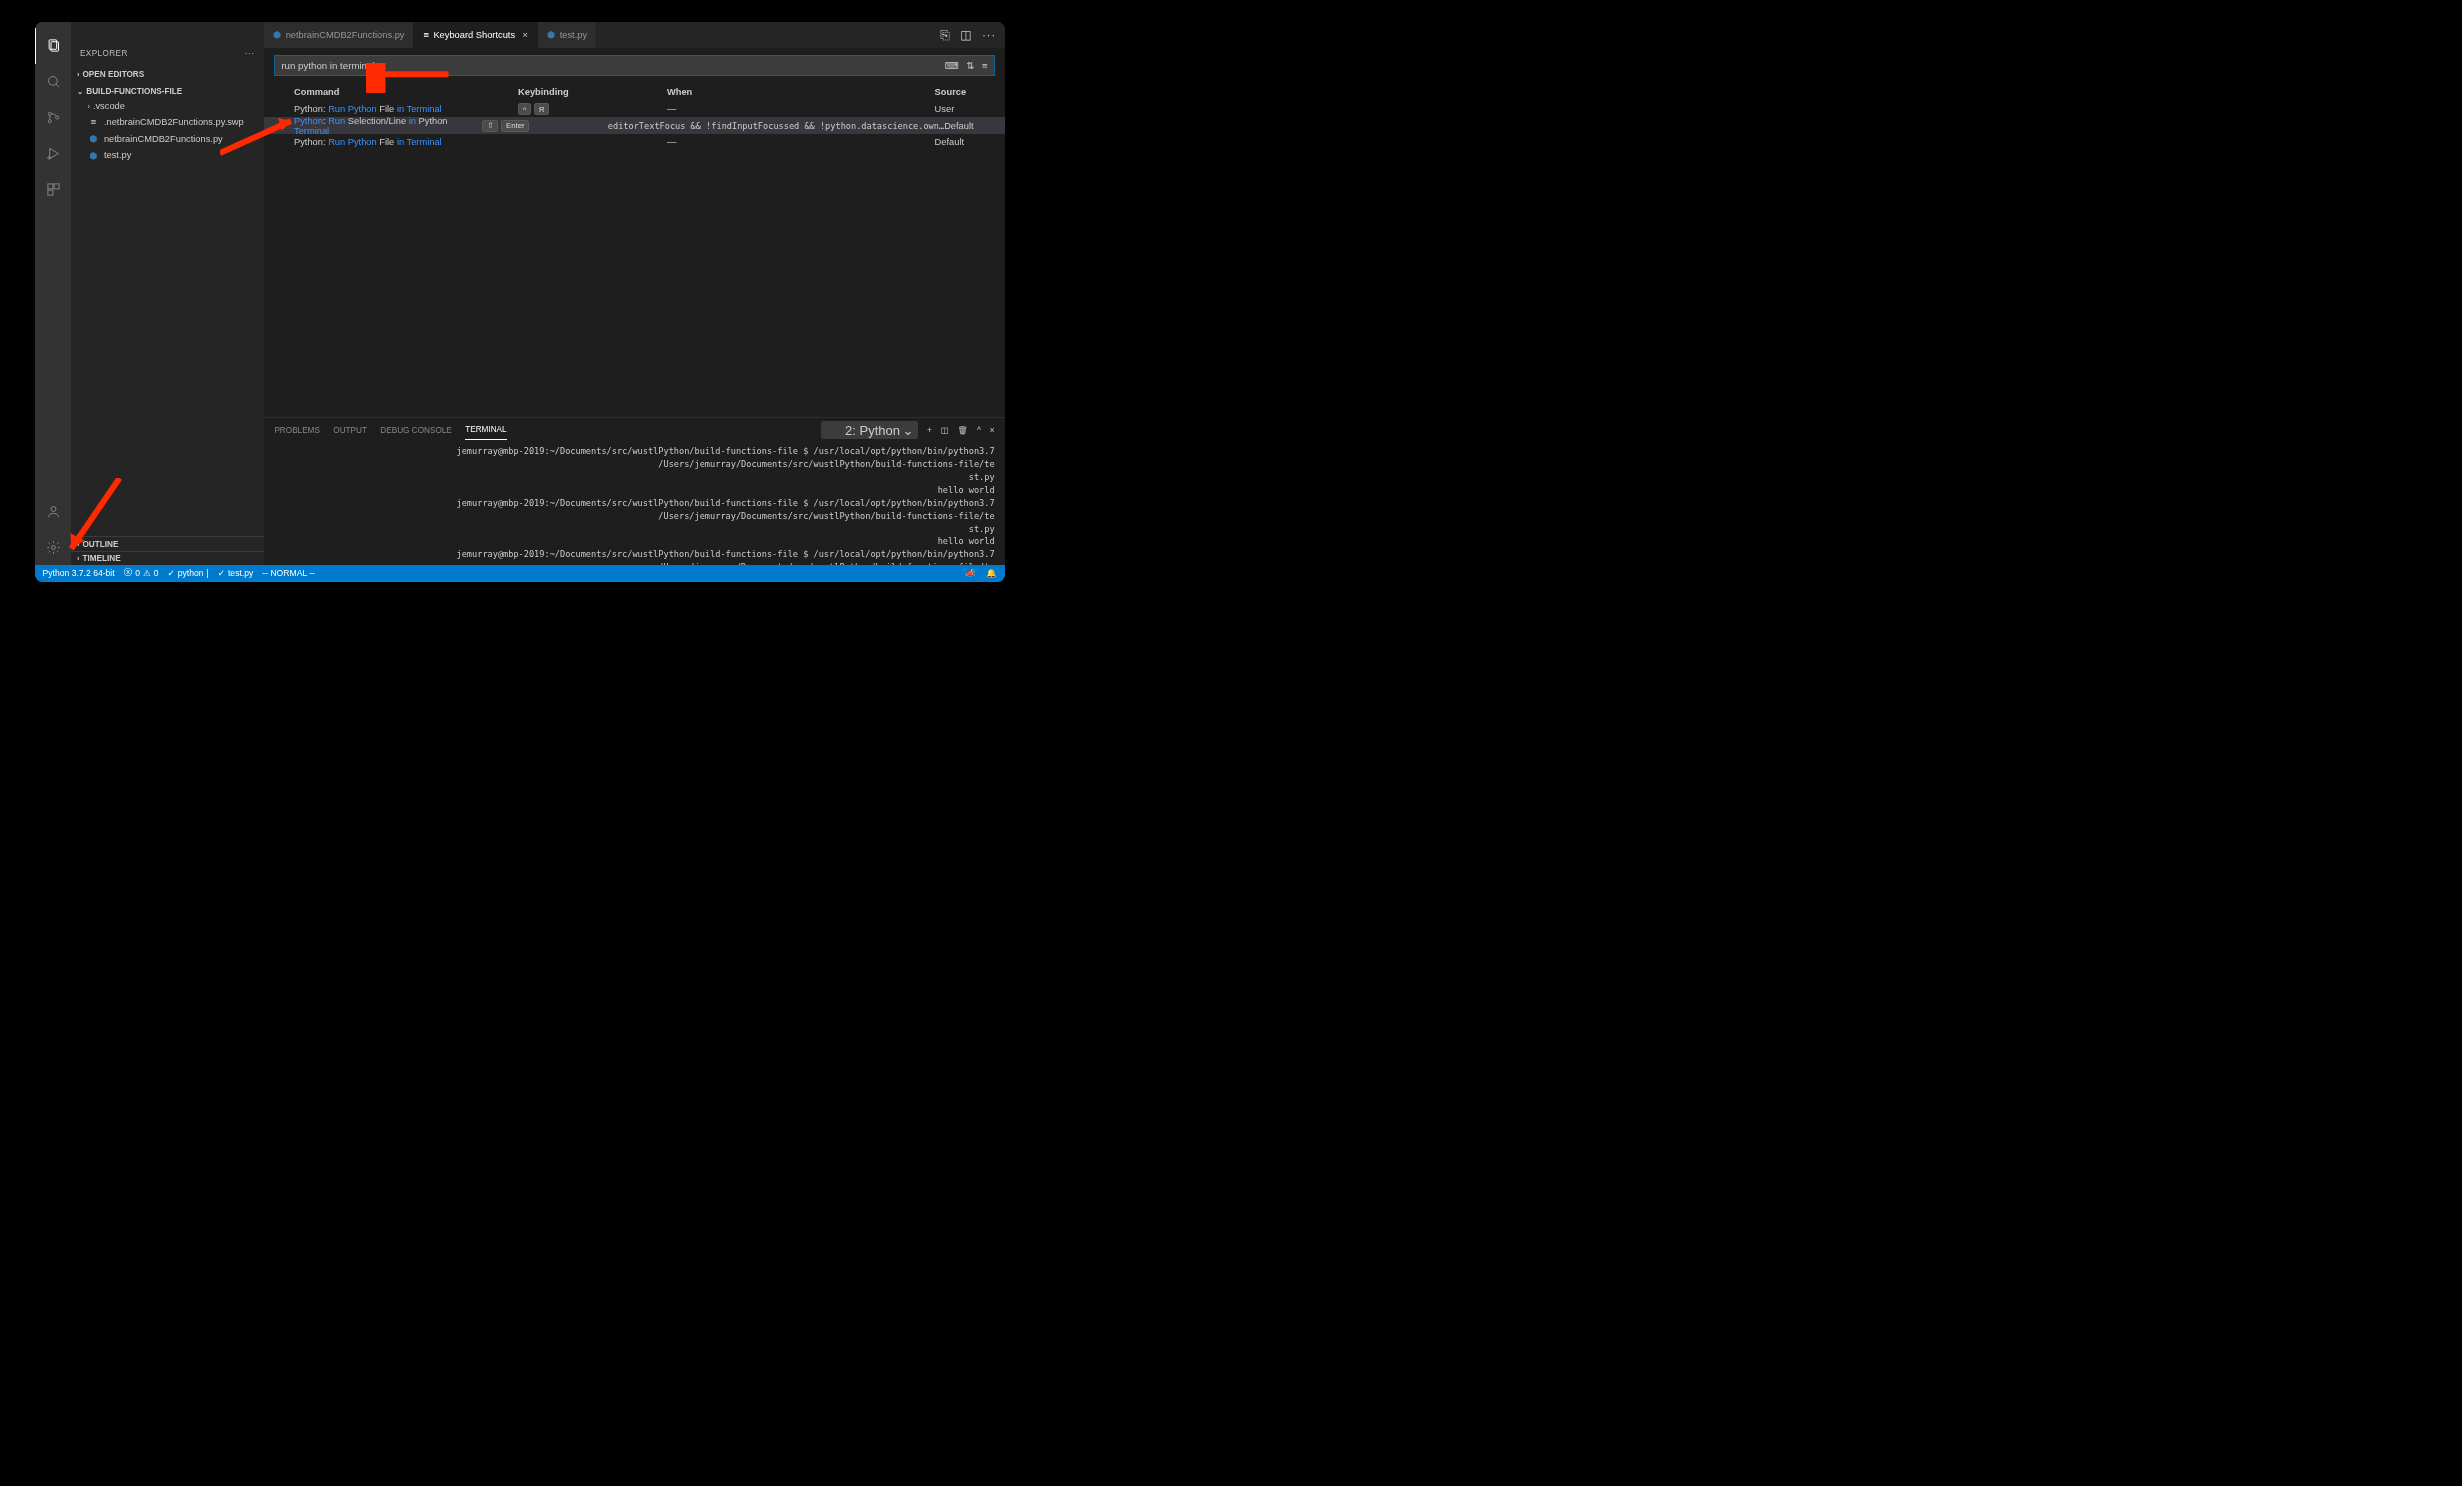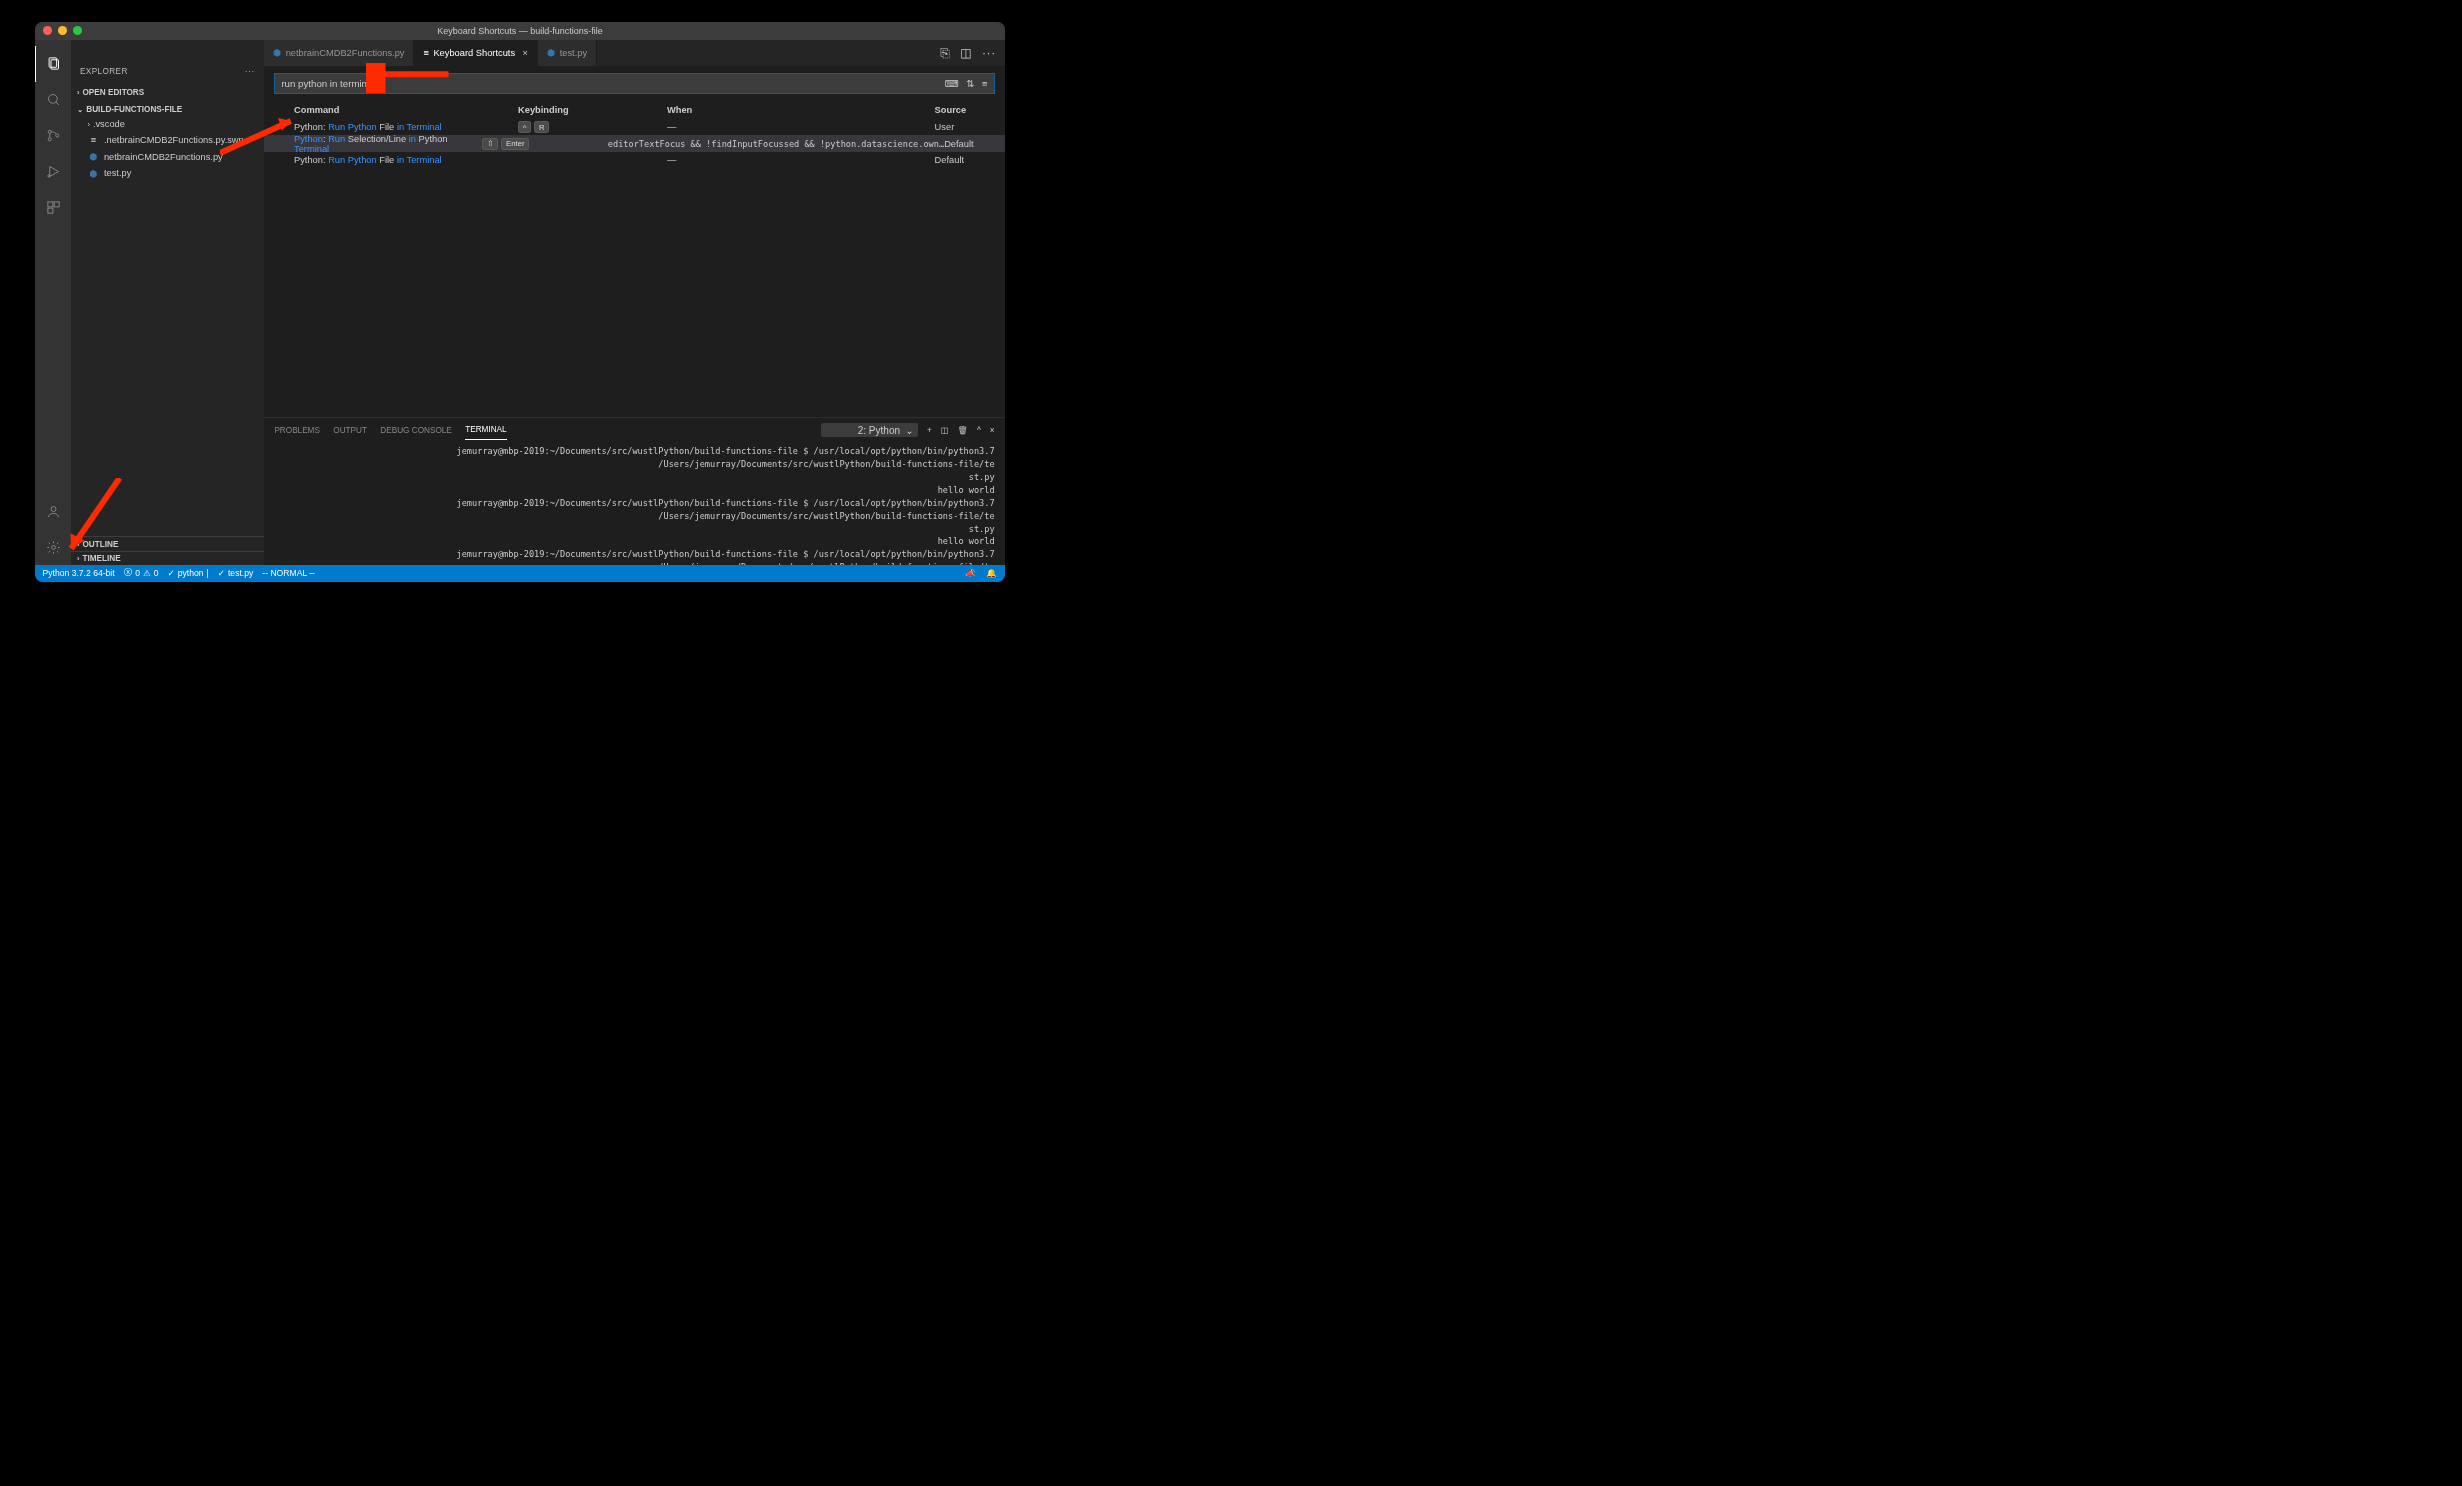--- a/index.html
+++ b/index.html
@@ -60,47 +60,39 @@
   .keycap { display: inline-flex; align-items: center; justify-content: center; background: #4b4b4b; border: 0.7px solid #5a5a5a; border-radius: 2.2px; padding: 0.7px 3.7px; font-size: 7.8px; color: #ddd; margin-right: 3px; min-width: 13.4px; }
   .when-text { color: #ccc; font-family: Menlo, monospace; font-size: 8.6px; white-space: nowrap; overflow: hidden; text-overflow: ellipsis; }
   .dash { color: #ccc; }
 
   
   .panel { height: 148px; background: #1e1e1e; border-top: 0.7px solid #2d2d2d; display: flex; flex-direction: column; text-align: right; }
   .panel-tabs { display: flex; align-items: center; height: 24px; padding: 0 10.4px; font-size: 8.2px; color: #888; gap: 13.4px; }
   .ptab { padding: 4.5px 0; }
   .ptab.active { color: #fff; border-bottom: 0.7px solid #fff; }
   .panel-right { margin-left: auto; display: flex; align-items: center; gap: 9px; color: #ccc; }
-  .term-select { background: #3c3c3c; color: #ccc; font-size: 10px; padding: 1.5px 18px 1.5px 6px; border: none; border-radius: 2.2px; width: 97px; position: relative; }
+  .term-select { background: #3c3c3c; color: #ccc; font-size: 13px; padding: 1.5px 18px 1.5px 6px; border: none; border-radius: 2.2px; width: 97px; position: relative; }
   .panel-body { flex: 1; padding: 3px 10.4px; font-family: Menlo, monospace; font-size: 8.6px; color: #ccc; line-height: 1.5; white-space: pre-wrap; overflow: hidden; }
 
   
   .status { height: 16.4px; background: #007acc; color: #fff; display: flex; align-items: center; font-size: 8.6px; padding: 0 7.5px; gap: 9px; }
   .status .seg { display: flex; align-items: center; gap: 3px; }
   .status-right { margin-left: auto; display: flex; gap: 10.4px; }
 
   
   svg.annot { position: absolute; pointer-events: none; }
 
   .ellipsis { letter-spacing: 0.7px; }
   .svgicon { width: 15px; height: 15px; }
 </style>
 </head>
 <body>
 
 <div class="window">
 
-  <div class="titlebar">
-    <div class="traffic">
-      <div class="dot r"></div>
-      <div class="dot y"></div>
-      <div class="dot g"></div>
-    </div>
-    <div class="title">Keyboard Shortcuts — build-functions-file</div>
-  </div>
 
   <div class="body">
 
     <div class="activity">
       <div class="act-icon active">
         <svg class="svgicon" viewBox="0 0 24 24" fill="none" stroke="currentColor" stroke-width="1.6">
             <rect x="5" y="3" width="12" height="15" rx="1"></rect>
             <rect x="8" y="6" width="12" height="15" rx="1"></rect>
           </svg>
       </div>

